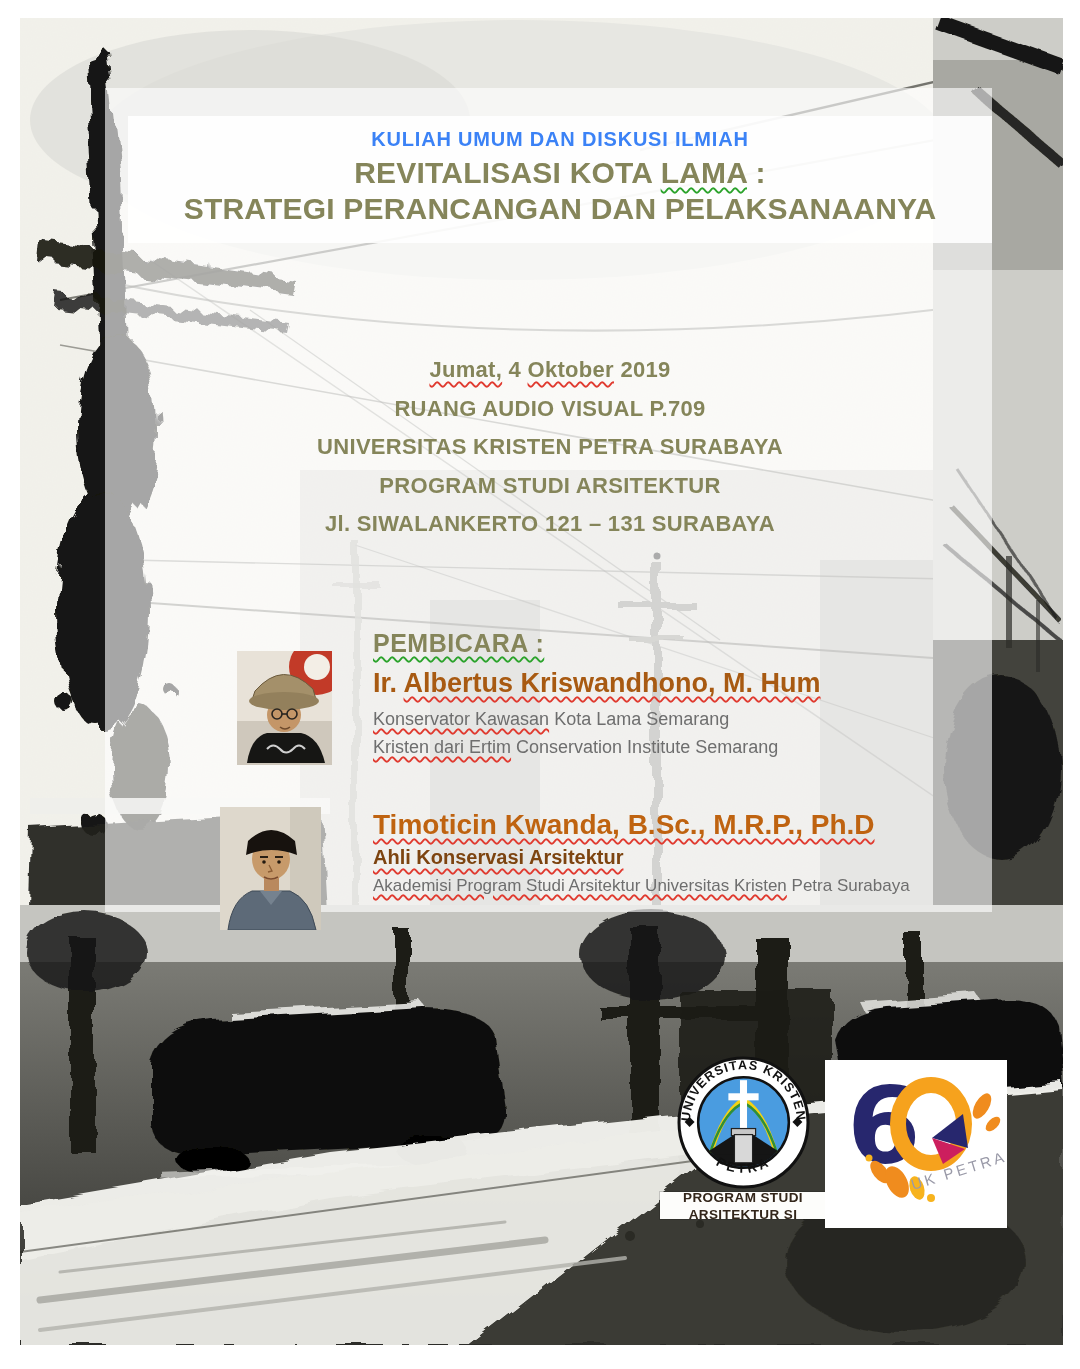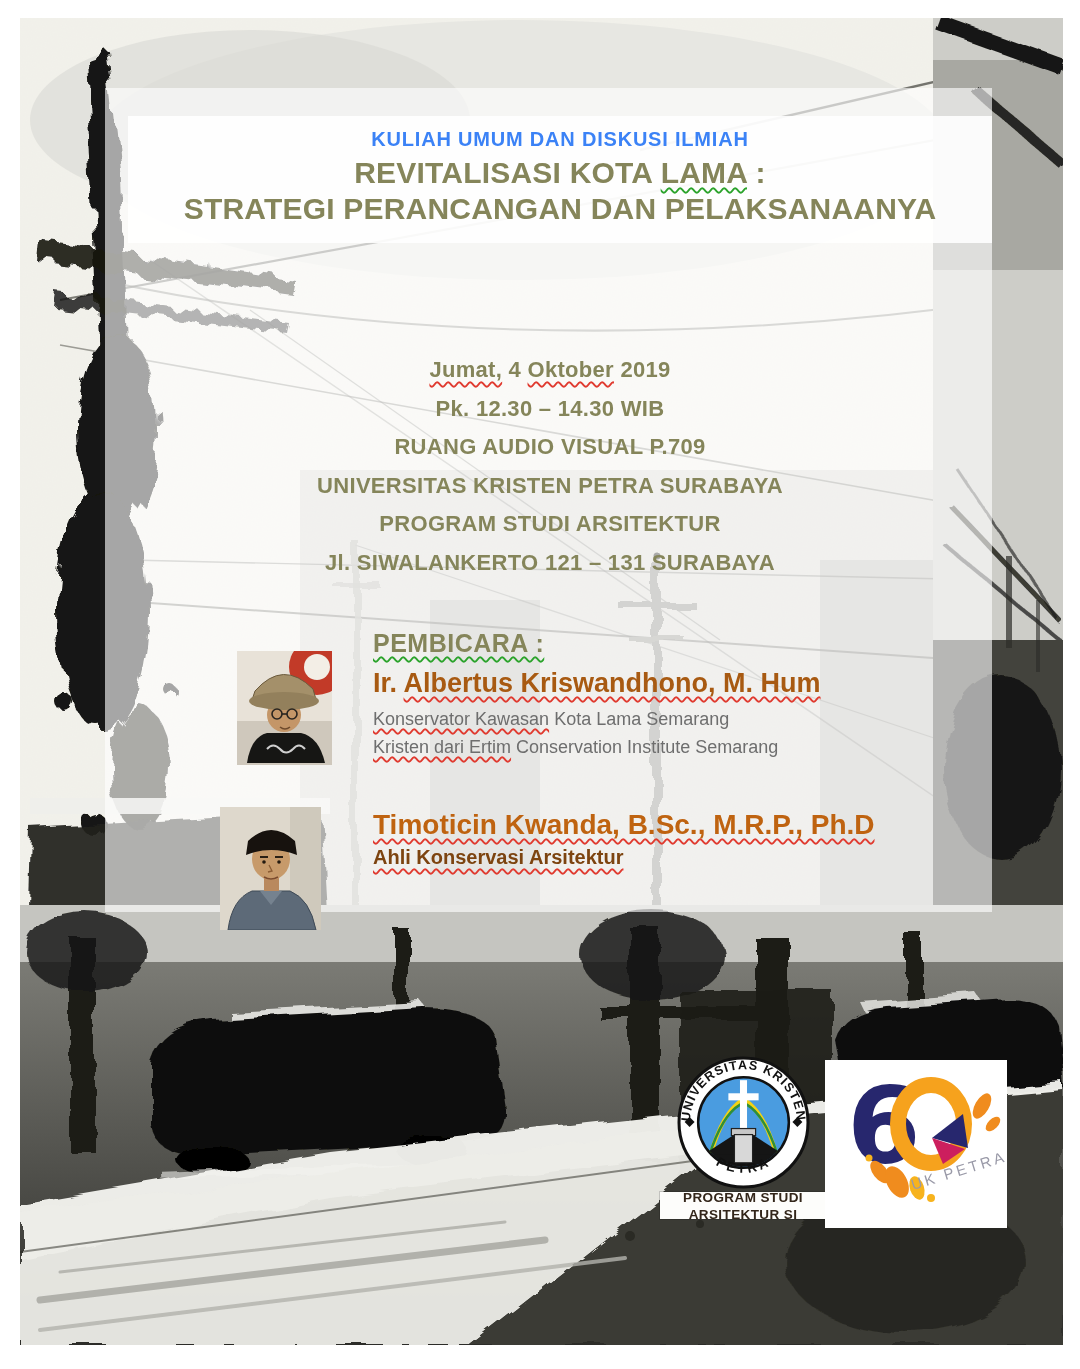--- a/index.html
+++ b/index.html
@@ -184,21 +184,20 @@
     <div class="title-line">STRATEGI PERANCANGAN DAN PELAKSANAANYA</div>
   </div>
 
   <div class="layer event-box">
     <div>
       <span class="wr">Jumat,</span>
       <span>4</span>
       <span class="wr">Oktober</span>
       <span>2019</span>
     </div>
-    <div>Pk. 12.30 – 14.30 WIB</div>
     <div>RUANG AUDIO VISUAL P.709</div>
     <div>UNIVERSITAS KRISTEN PETRA SURABAYA</div>
     <div>PROGRAM STUDI ARSITEKTUR</div>
     <div>Jl. SIWALANKERTO 121 – 131 SURABAYA</div>
   </div>
 
   <div class="layer speakers-heading wg">PEMBICARA :</div>
 
   <svg class="photo" style="left:237px;top:651px;" width="95" height="114" viewBox="0 0 95 114">
     <rect width="95" height="114" fill="#e8e2d8"></rect>
@@ -246,20 +245,24 @@
       <circle cx="59" cy="55" r="1.8" fill="#241a10"></circle>
     <path d="M49,58 l3,6 l-4,1" stroke="#8a5c34" stroke-width="1.3" fill="none"></path>
     <path d="M44,70 q7,4 14,0" stroke="#7a4a2e" stroke-width="1.6" fill="none"></path>
   </svg>
 
   <div class="layer name2">
     <span class="wr">Timoticin Kwanda, B.Sc., M.R.P., Ph.D</span>
   </div>
   <div class="layer role2a">
     <span class="wr">Ahli Konservasi Arsitektur</span>
+  </div>
+  <div class="layer sub sub2">
+    <span class="wr">Akademisi Program Studi Arsitektur Universitas Kristen</span>
+    <span>Petra Surabaya</span>
   </div>
 
   <svg class="layer seal" width="133" height="133" viewBox="0 0 132 132">
     <defs>
       <path id="arcTop" d="M 13,66 A 53,53 0 1 1 119,66" fill="none"></path>
       <path id="arcBottom" d="M 16,66 A 50,50 0 0 0 116,66" fill="none"></path>
       <clipPath id="sealClip">
           <circle cx="66" cy="66" r="44"></circle>
         </clipPath>
     </defs>

